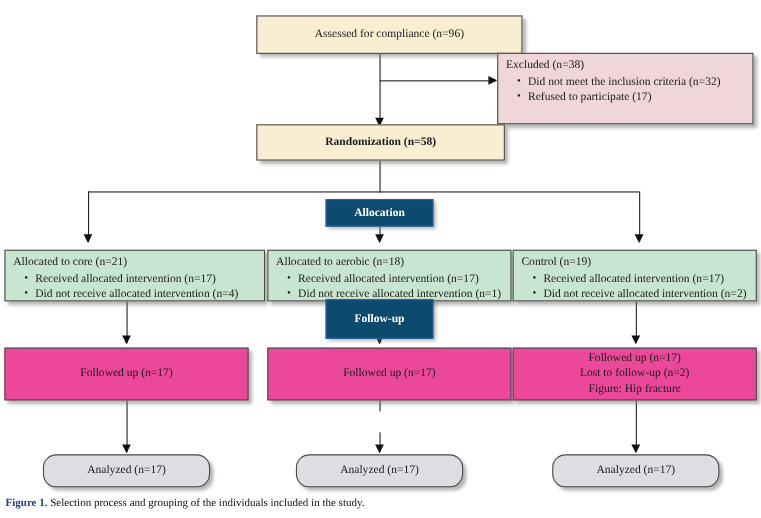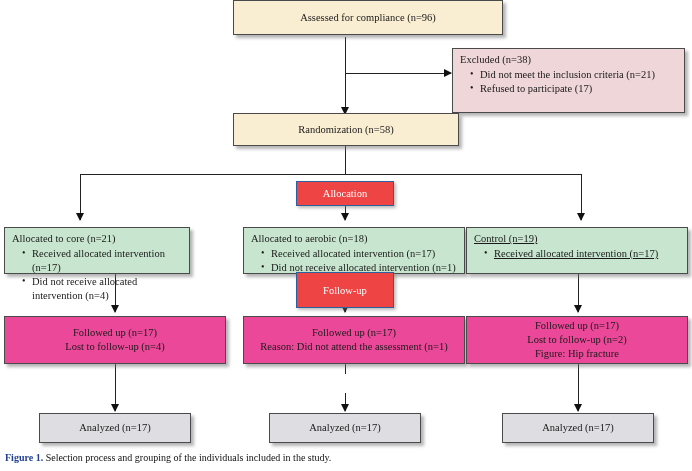--- a/index.html
+++ b/index.html
@@ -41,29 +41,29 @@
   }
   .box.left {
     padding: 4px 6px 4px 7px;
     text-align: left;
   }
 
   .cream  { background: #faeed2; }
   .pink   { background: #efd6d8; }
   .green  { background: #c8e6cf; }
   .peach  { background: #ec4899; }
-  .grey   { background: #dedde2; }
+  .grey   { background: #dedde2; border-radius: 12px; }
 
   .banner {
     position: absolute;
     box-sizing: border-box;
-    background: #ef4444;
+    background: #0c4a6e;
     border: 1px solid #2b5f9e;
     color: #ffffff;
-    font-weight: normal;
+    font-weight: bold;
     font-size: 10.5px;
     display: flex;
     align-items: center;
     justify-content: center;
     box-shadow: 2px 2px 3px rgba(120,120,120,0.5);
     z-index: 4;
   }
 
   .title-line { margin-bottom: 1px; }
 
@@ -162,75 +162,74 @@
   <div class="arrow-down" style="left:574px; top:305px;"></div>
 
   <div class="vline" style="left:115px; top:364px; height:47px;"></div>
   <div class="arrow-down" style="left:111px; top:404px;"></div>
   <div class="vline" style="left:345px; top:364px; height:10px;"></div>
   <div class="vline" style="left:345px; top:393px; height:18px;"></div>
   <div class="arrow-down" style="left:341px; top:404px;"></div>
   <div class="vline" style="left:578px; top:364px; height:47px;"></div>
   <div class="arrow-down" style="left:574px; top:404px;"></div>
 
-  <div class="box cream center" style="left:233px; top:0; width:270px; height:35px;">
+  <div class="box cream center" style="left:233px; top:14px; width:242px; height:35px;">
     <span>Assessed for compliance (n=96)</span>
   </div>
 
   <div class="box pink left" style="left:452px; top:48px; width:233px; height:65px;">
     <div class="title-line">Excluded  (n=38)</div>
     <ul class="bullets">
-      <li>Did not meet the inclusion criteria (n=21)</li>
+      <li>Did not meet the inclusion criteria (n=32)</li>
       <li>Refused to participate (17)</li>
     </ul>
   </div>
 
-  <div class="box cream center" style="left:233px; top:113px; width:226px; height:33px;">
+  <div class="box cream center" style="left:233px; top:113px; width:226px; height:33px;font-weight:bold;">
     <span>Randomization (n=58)</span>
   </div>
 
   <div class="banner" style="left:296px; top:181px; width:98px; height:25px;">
     <span>Allocation</span>
   </div>
 
-  <div class="box green left" style="left:4px; top:227px; width:186px; height:47px;">
+  <div class="box green left" style="left:4px; top:227px; width:237px; height:47px;">
     <div class="title-line">Allocated to core (n=21)</div>
     <ul class="bullets">
       <li>Received allocated intervention (n=17)</li>
       <li>Did not receive allocated intervention (n=4)</li>
     </ul>
   </div>
 
   <div class="box green left" style="left:243px; top:227px; width:222px; height:47px;">
     <div class="title-line">Allocated to aerobic (n=18)</div>
     <ul class="bullets">
       <li>Received allocated intervention (n=17)</li>
       <li>Did not receive allocated intervention (n=1)</li>
     </ul>
   </div>
 
-  <div class="box green left" style="left:466px; top:227px; width:222px; height:47px;text-decoration:underline;">
+  <div class="box green left" style="left:466px; top:227px; width:222px; height:47px;">
     <div class="title-line">Control (n=19)</div>
     <ul class="bullets">
       <li>Received allocated intervention (n=17)</li>
+      <li>Did not receive allocated intervention (n=2)</li>
     </ul>
   </div>
 
   <div class="banner" style="left:296px; top:272px; width:98px; height:36px;text-align:center;">
     <span>Follow-up</span>
   </div>
 
   <div class="box peach center" style="left:4px; top:316px; width:222px; height:48px; flex-direction:column;">
     <span class="ctr-line">Followed up (n=17)</span>
-    <span class="ctr-line">Lost to follow-up (n=4)</span>
   </div>
 
   <div class="box peach center" style="left:243px; top:316px; width:222px; height:48px; flex-direction:column;">
     <span class="ctr-line">Followed up (n=17)</span>
-    <span class="ctr-line">Reason: Did not attend the assessment (n=1)</span>
   </div>
 
   <div class="box peach center" style="left:466px; top:316px; width:222px; height:48px; flex-direction:column;">
     <span class="ctr-line">Followed up (n=17)</span>
     <span class="ctr-line">Lost to follow-up (n=2)</span>
     <span class="ctr-line">Figure: Hip fracture</span>
   </div>
 
 
   <div class="box grey center" style="left:39px; top:413px; width:152px; height:30px;">

